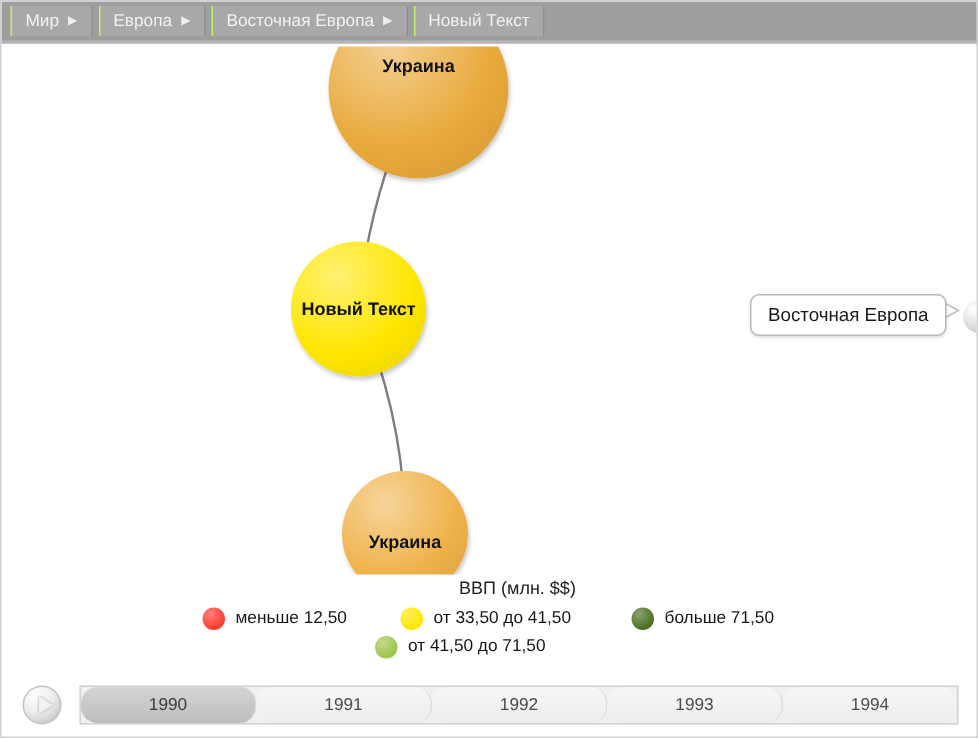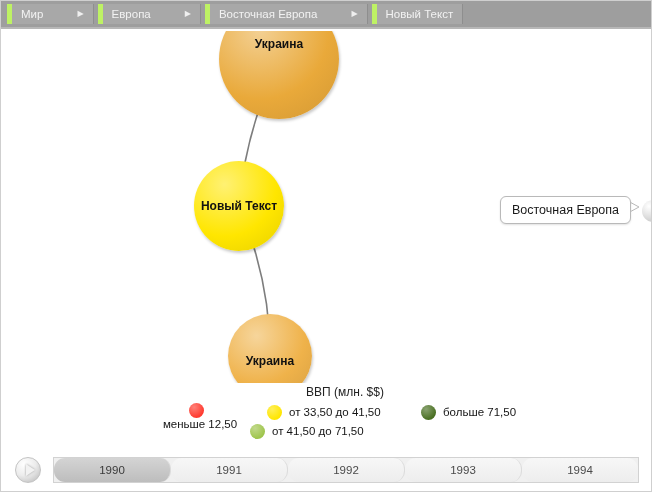--- a/index.html
+++ b/index.html
@@ -33,27 +33,26 @@
     align-items: center;
     padding-left: 6px;
   }
   .crumb {
     height: 20px;
     display: flex;
     align-items: center;
     padding: 0 9px;
     margin-right: 4px;
     background: #a8a8a8;
-    border-left: 5px solid #bef264;
+    border-left: 1px solid #bef264;
     border-right: 1px solid #8e8e8e;
     color: #ffffff;
     font-size: 11.5px;
     white-space: nowrap;
     cursor: default;
-    gap: 28px;
   }
   .crumb .crumb-label { color: #f2f2f2; }
   .crumb .crumb-arrow {
     margin-left: 6px;
     font-size: 8px;
     color: #efefef;
     line-height: 1;
   }
   .crumb.last { background: #a8a8a8; }
 
@@ -145,21 +144,21 @@
     white-space: nowrap;
     cursor: pointer;
   }
   .legend-swatch {
     width: 15px;
     height: 15px;
     border-radius: 50%;
     margin-right: 7px;
     flex: 0 0 auto;
   }
-  .legend-entry.w1 { width: 130px; flex-direction: column; }
+  .legend-entry.w1 { width: 130px; }
   .legend-entry.w2 { width: 152px; }
   .legend-entry.w3 { width: 96px; }
   .legend-entry.w4 { width: 100px; }
 
   
   #timeline {
     position: absolute;
     left: 0;
     top: 446px;
     width: 652px;

